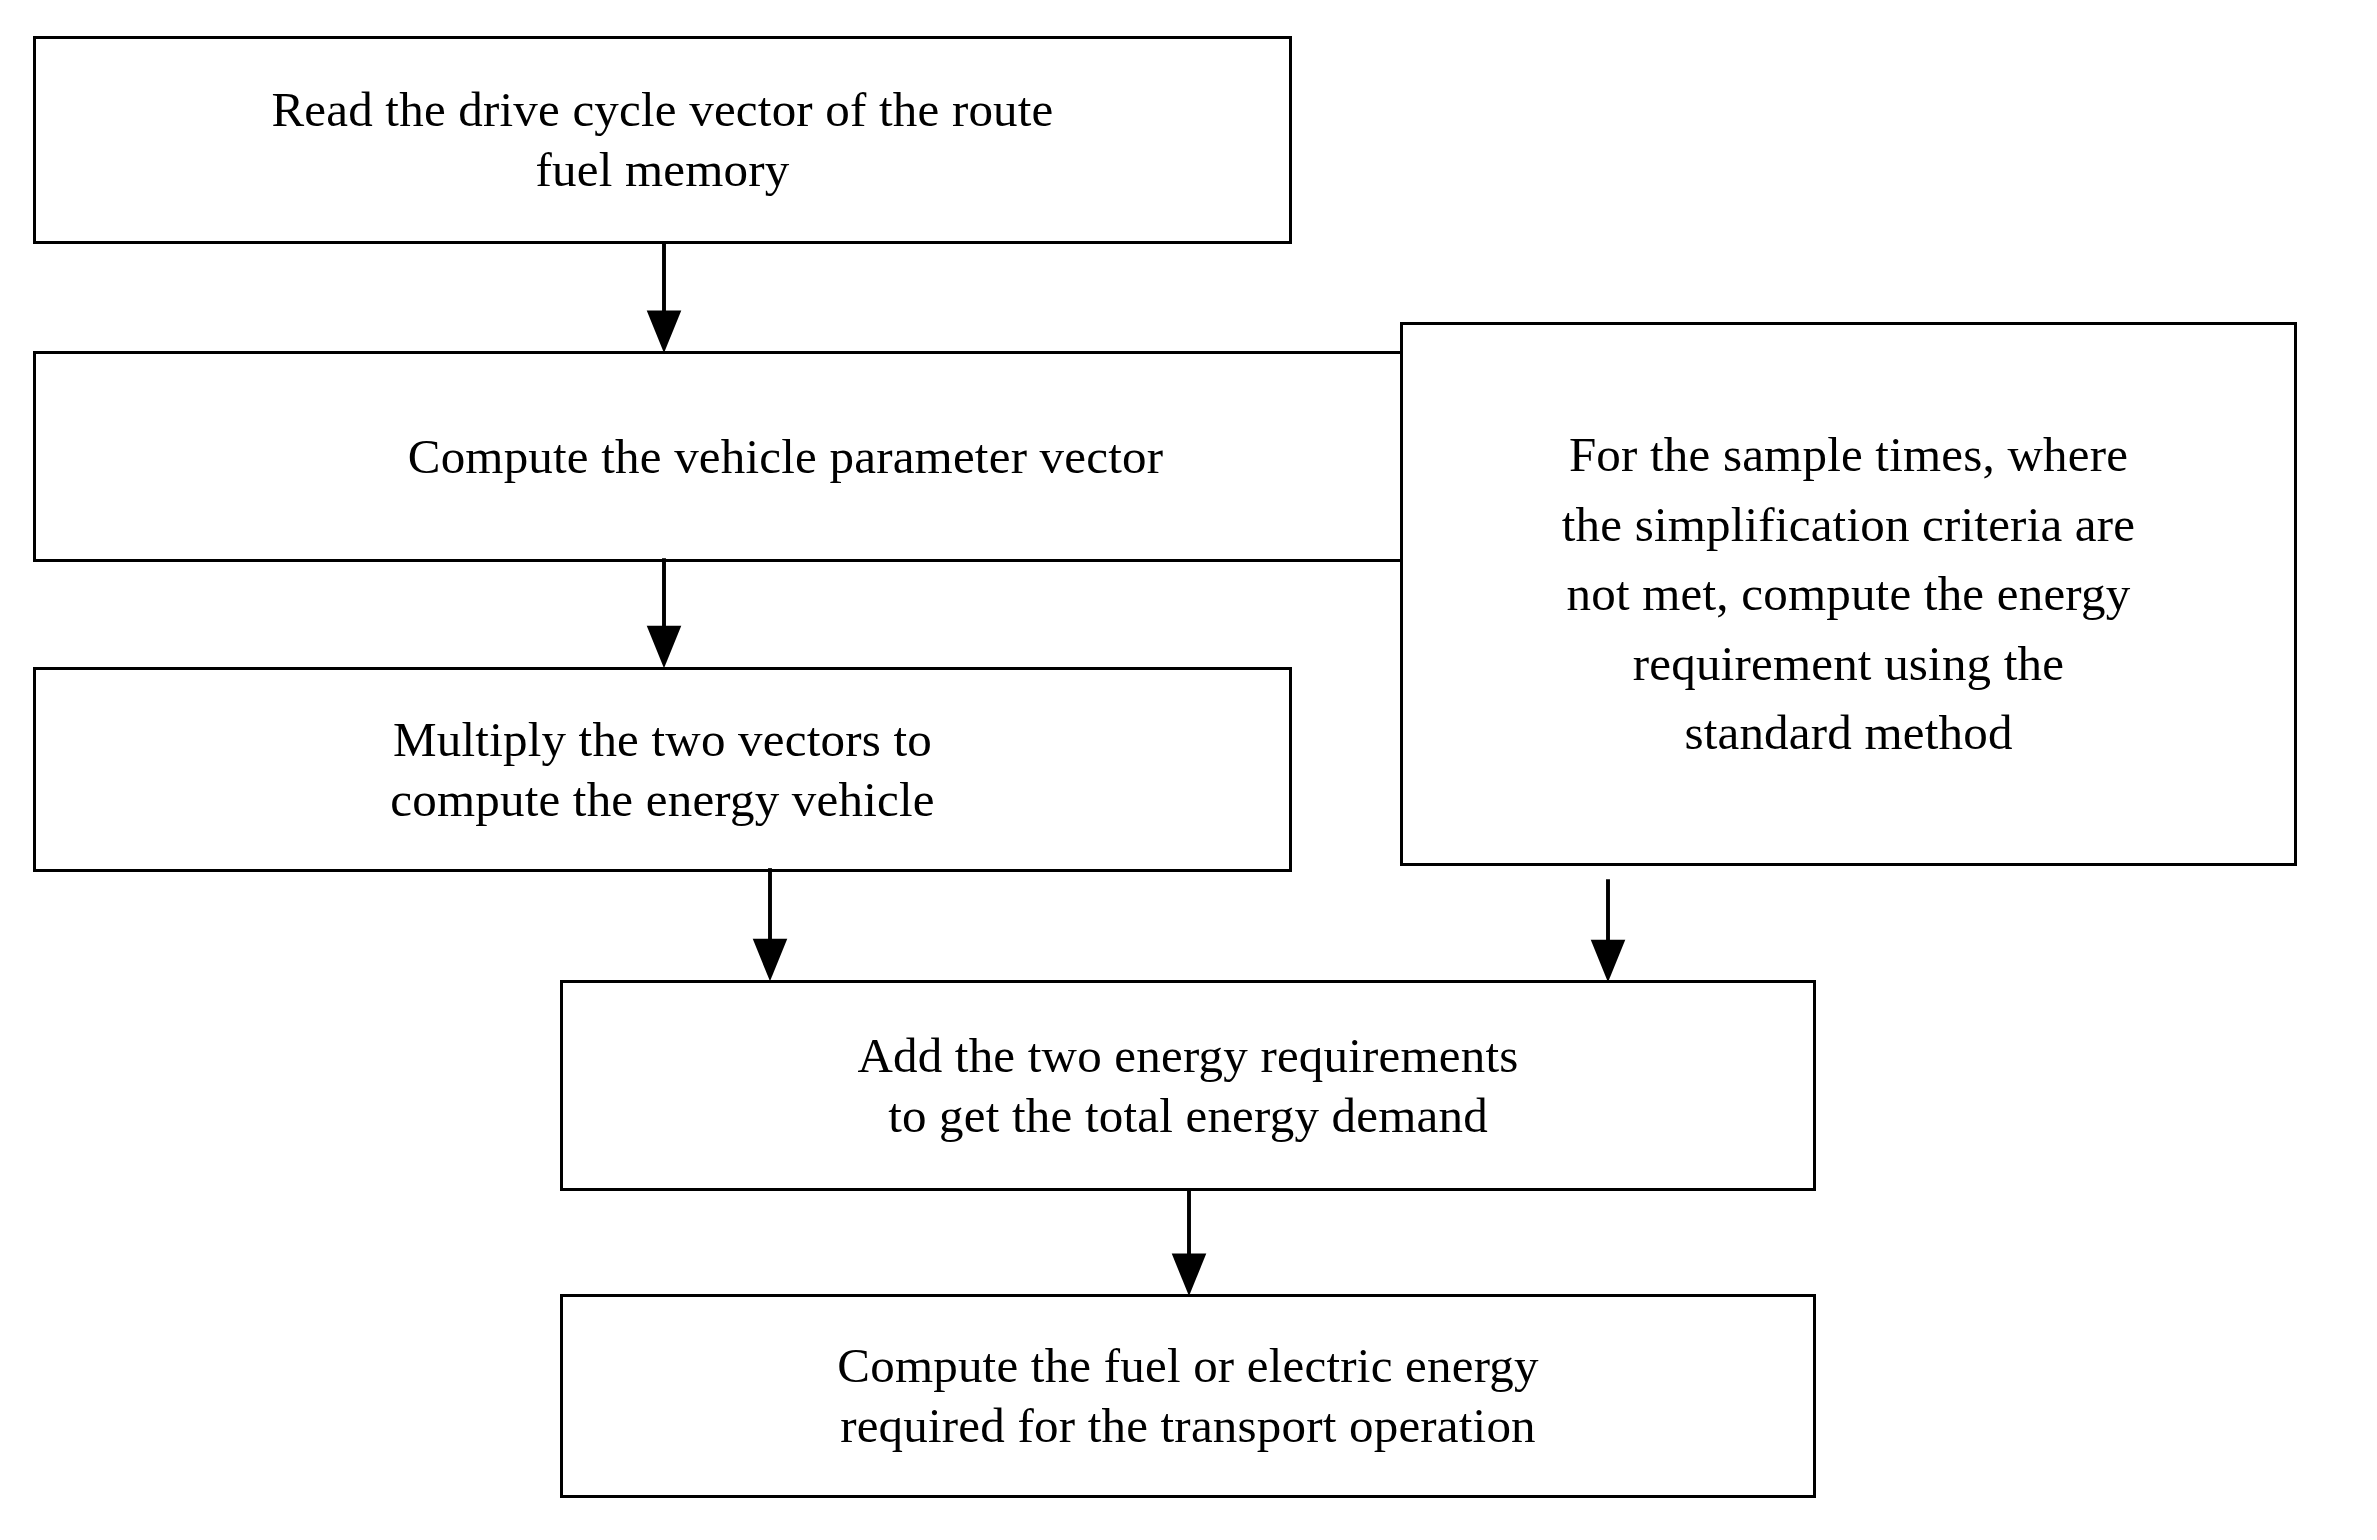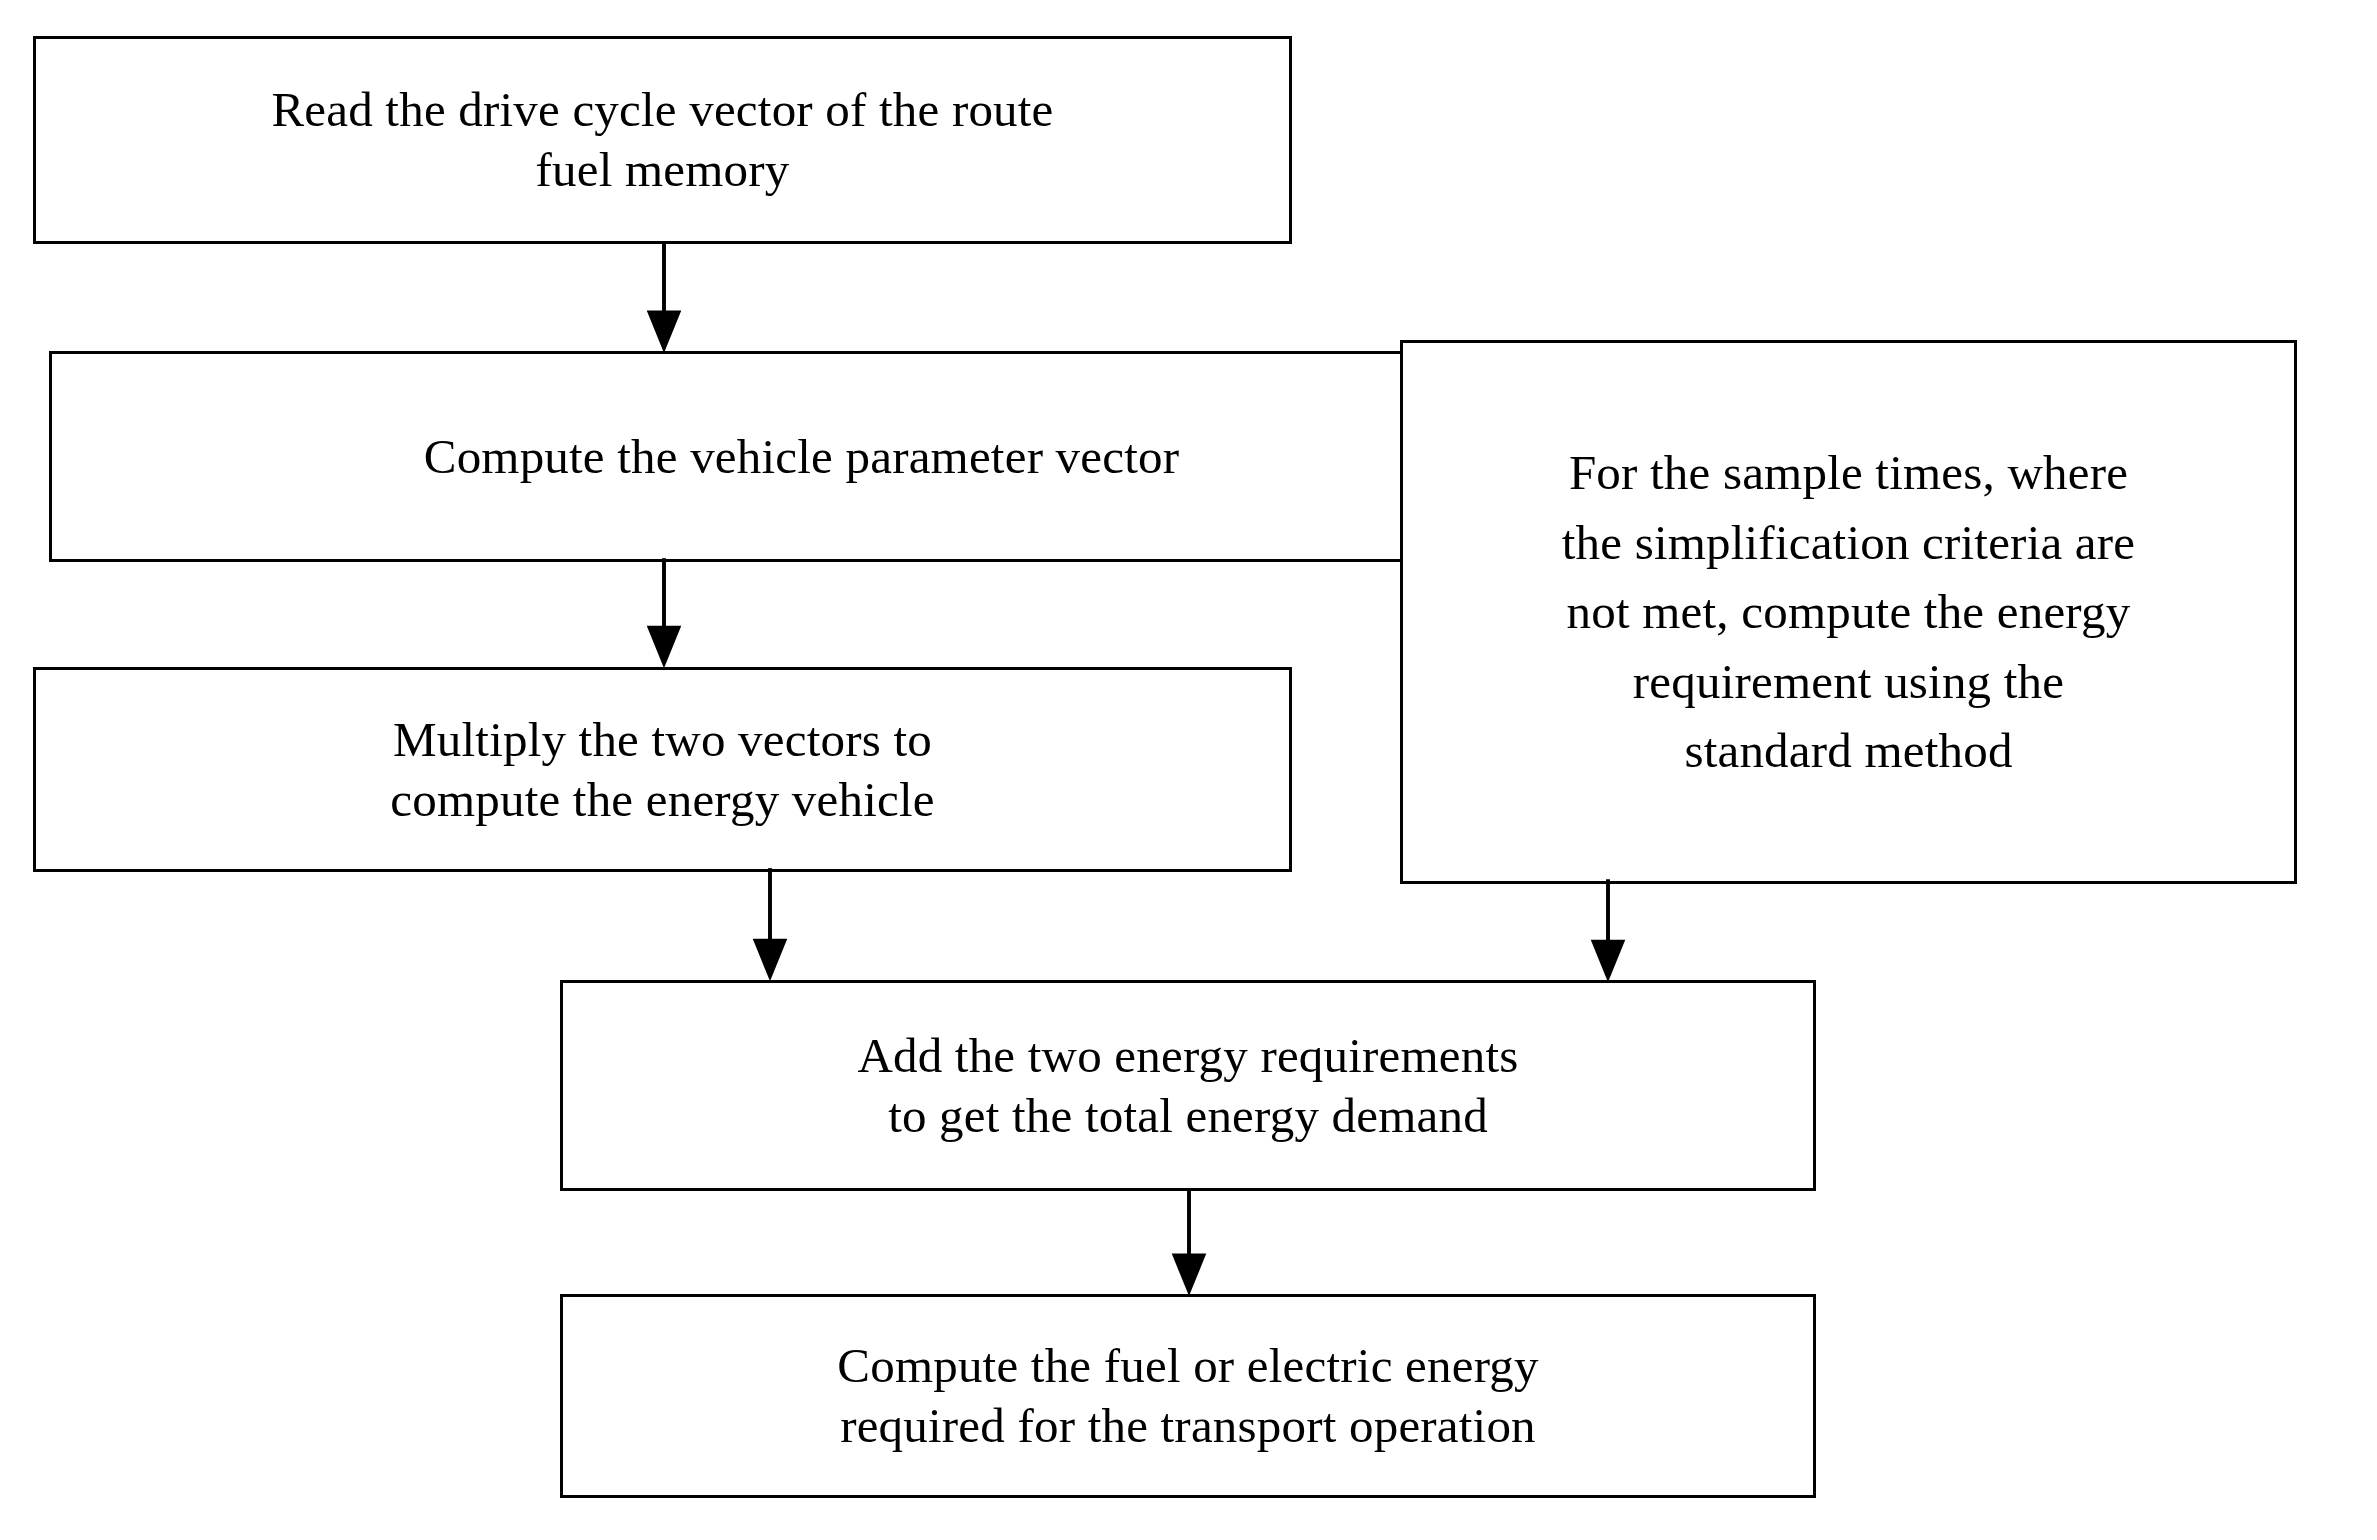--- a/index.html
+++ b/index.html
@@ -49,30 +49,30 @@
 </head>
 <body>
 
 <div id="canvas">
 
   <div class="node" style="left:33px; top:36px; width:1259px; height:208px;">
     <div class="label">Read the drive cycle vector of the route
 fuel memory</div>
   </div>
 
-  <div class="node" style="left:33px; top:351px; width:1505px; height:211px;margin-left:16px;">
+  <div class="node" style="left:33px; top:351px; width:1505px; height:211px;">
     <div class="label">Compute the vehicle parameter vector</div>
   </div>
 
   <div class="node" style="left:33px; top:667px; width:1259px; height:205px;">
     <div class="label">Multiply the two vectors to
 compute the energy vehicle</div>
   </div>
 
-  <div class="node tall" style="left:1400px; top:340px; width:897px; height:544px;">
+  <div class="node tall" style="left:1400px; top:322px; width:897px; height:544px;">
     <div class="label">For the sample times, where
 the simplification criteria are
 not met, compute the energy
 requirement using the
 standard method</div>
   </div>
 
   <div class="node" style="left:560px; top:980px; width:1256px; height:211px;">
     <div class="label">Add the two energy requirements
 to get the total energy demand</div>

